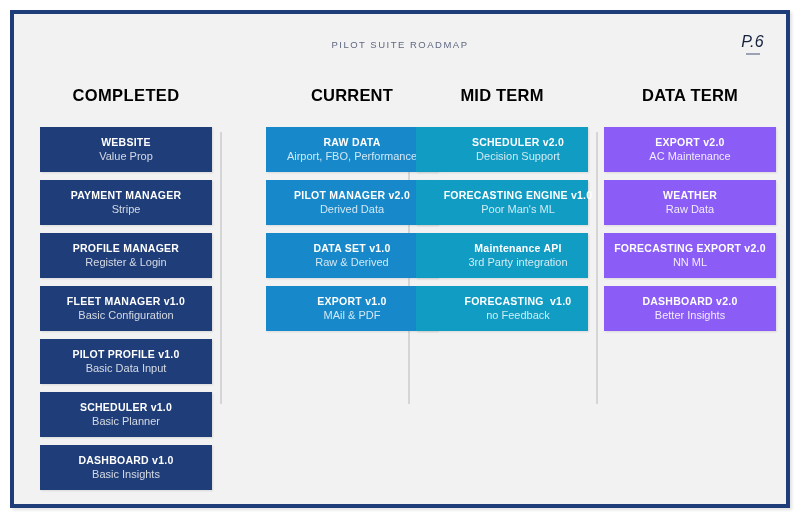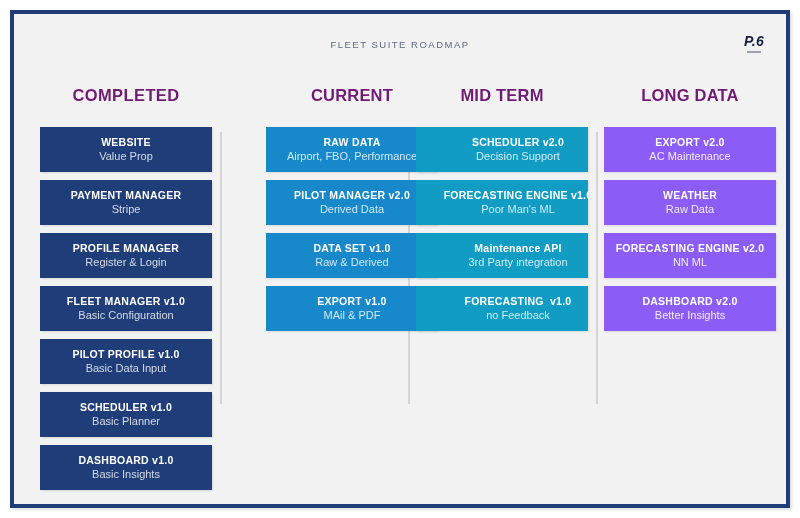--- a/index.html
+++ b/index.html
@@ -43,23 +43,23 @@
     letter-spacing: 1.5px;
     color: #5f6880;
     font-weight: 400;
   }
 
   .page-badge {
     position: absolute;
     right: 22px;
     top: 19px;
     text-align: center;
-    font-size: 14px;
+    font-size: 16px;
     font-style: italic;
-    font-weight: bold;
+    font-weight: normal;
     color: #15213f;
     letter-spacing: 0.3px;
   }
   .page-badge-rule {
     margin-top: 2px;
     height: 2px;
     background: #9aa2b4;
     width: 14px;
     margin-left: auto;
     margin-right: auto;
@@ -81,21 +81,21 @@
   }
   .col-0 { left: 8px; }
   .col-1 { left: 196px; padding-left: 38px; }
   .col-2 { left: 384px; }
   .col-3 { left: 572px; }
 
   .col-header {
     text-align: center;
     font-size: 16.5px;
     font-weight: bold;
-    color: #701a75;
+    color: #000000;
     letter-spacing: 0.4px;
     margin-bottom: 22px;
     white-space: nowrap;
   }
   .col-1 .col-header,
   .col-2 .col-header,
   .col-3 .col-header { letter-spacing: 0.2px; }
 
   .card-list { position: relative; }
 
@@ -149,21 +149,21 @@
   .div-0 { left: 188px; }
   .div-1 { left: 376px; }
   .div-2 { left: 564px; }
 </style>
 </head>
 <body>
 
 <div id="slide">
   <div id="inner">
 
-    <div class="slide-title">FLEET SUITE ROADMAP</div>
+    <div class="slide-title">PILOT SUITE ROADMAP</div>
 
     <div class="page-badge">
       <div>P.6</div>
       <div class="page-badge-rule"></div>
     </div>
 
     <div class="columns">
 
       <div class="divider div-0"></div>
       <div class="divider div-1"></div>
@@ -241,32 +241,32 @@
             <div class="card-sub">3rd Party integration</div>
           </div>
           <div class="card">
             <div class="card-title">FORECASTING  v1.0</div>
             <div class="card-sub">no Feedback</div>
           </div>
         </div>
       </div>
 
       <div class="column col-3">
-        <div class="col-header">LONG DATA</div>
+        <div class="col-header">DATA TERM</div>
         <div class="card-list cards-longterm">
           <div class="card">
             <div class="card-title">EXPORT v2.0</div>
             <div class="card-sub">AC Maintenance</div>
           </div>
           <div class="card">
             <div class="card-title">WEATHER</div>
             <div class="card-sub">Raw Data</div>
           </div>
           <div class="card">
-            <div class="card-title">FORECASTING ENGINE v2.0</div>
+            <div class="card-title">FORECASTING EXPORT v2.0</div>
             <div class="card-sub">NN ML</div>
           </div>
           <div class="card">
             <div class="card-title">DASHBOARD v2.0</div>
             <div class="card-sub">Better Insights</div>
           </div>
         </div>
       </div>
 
     </div>

